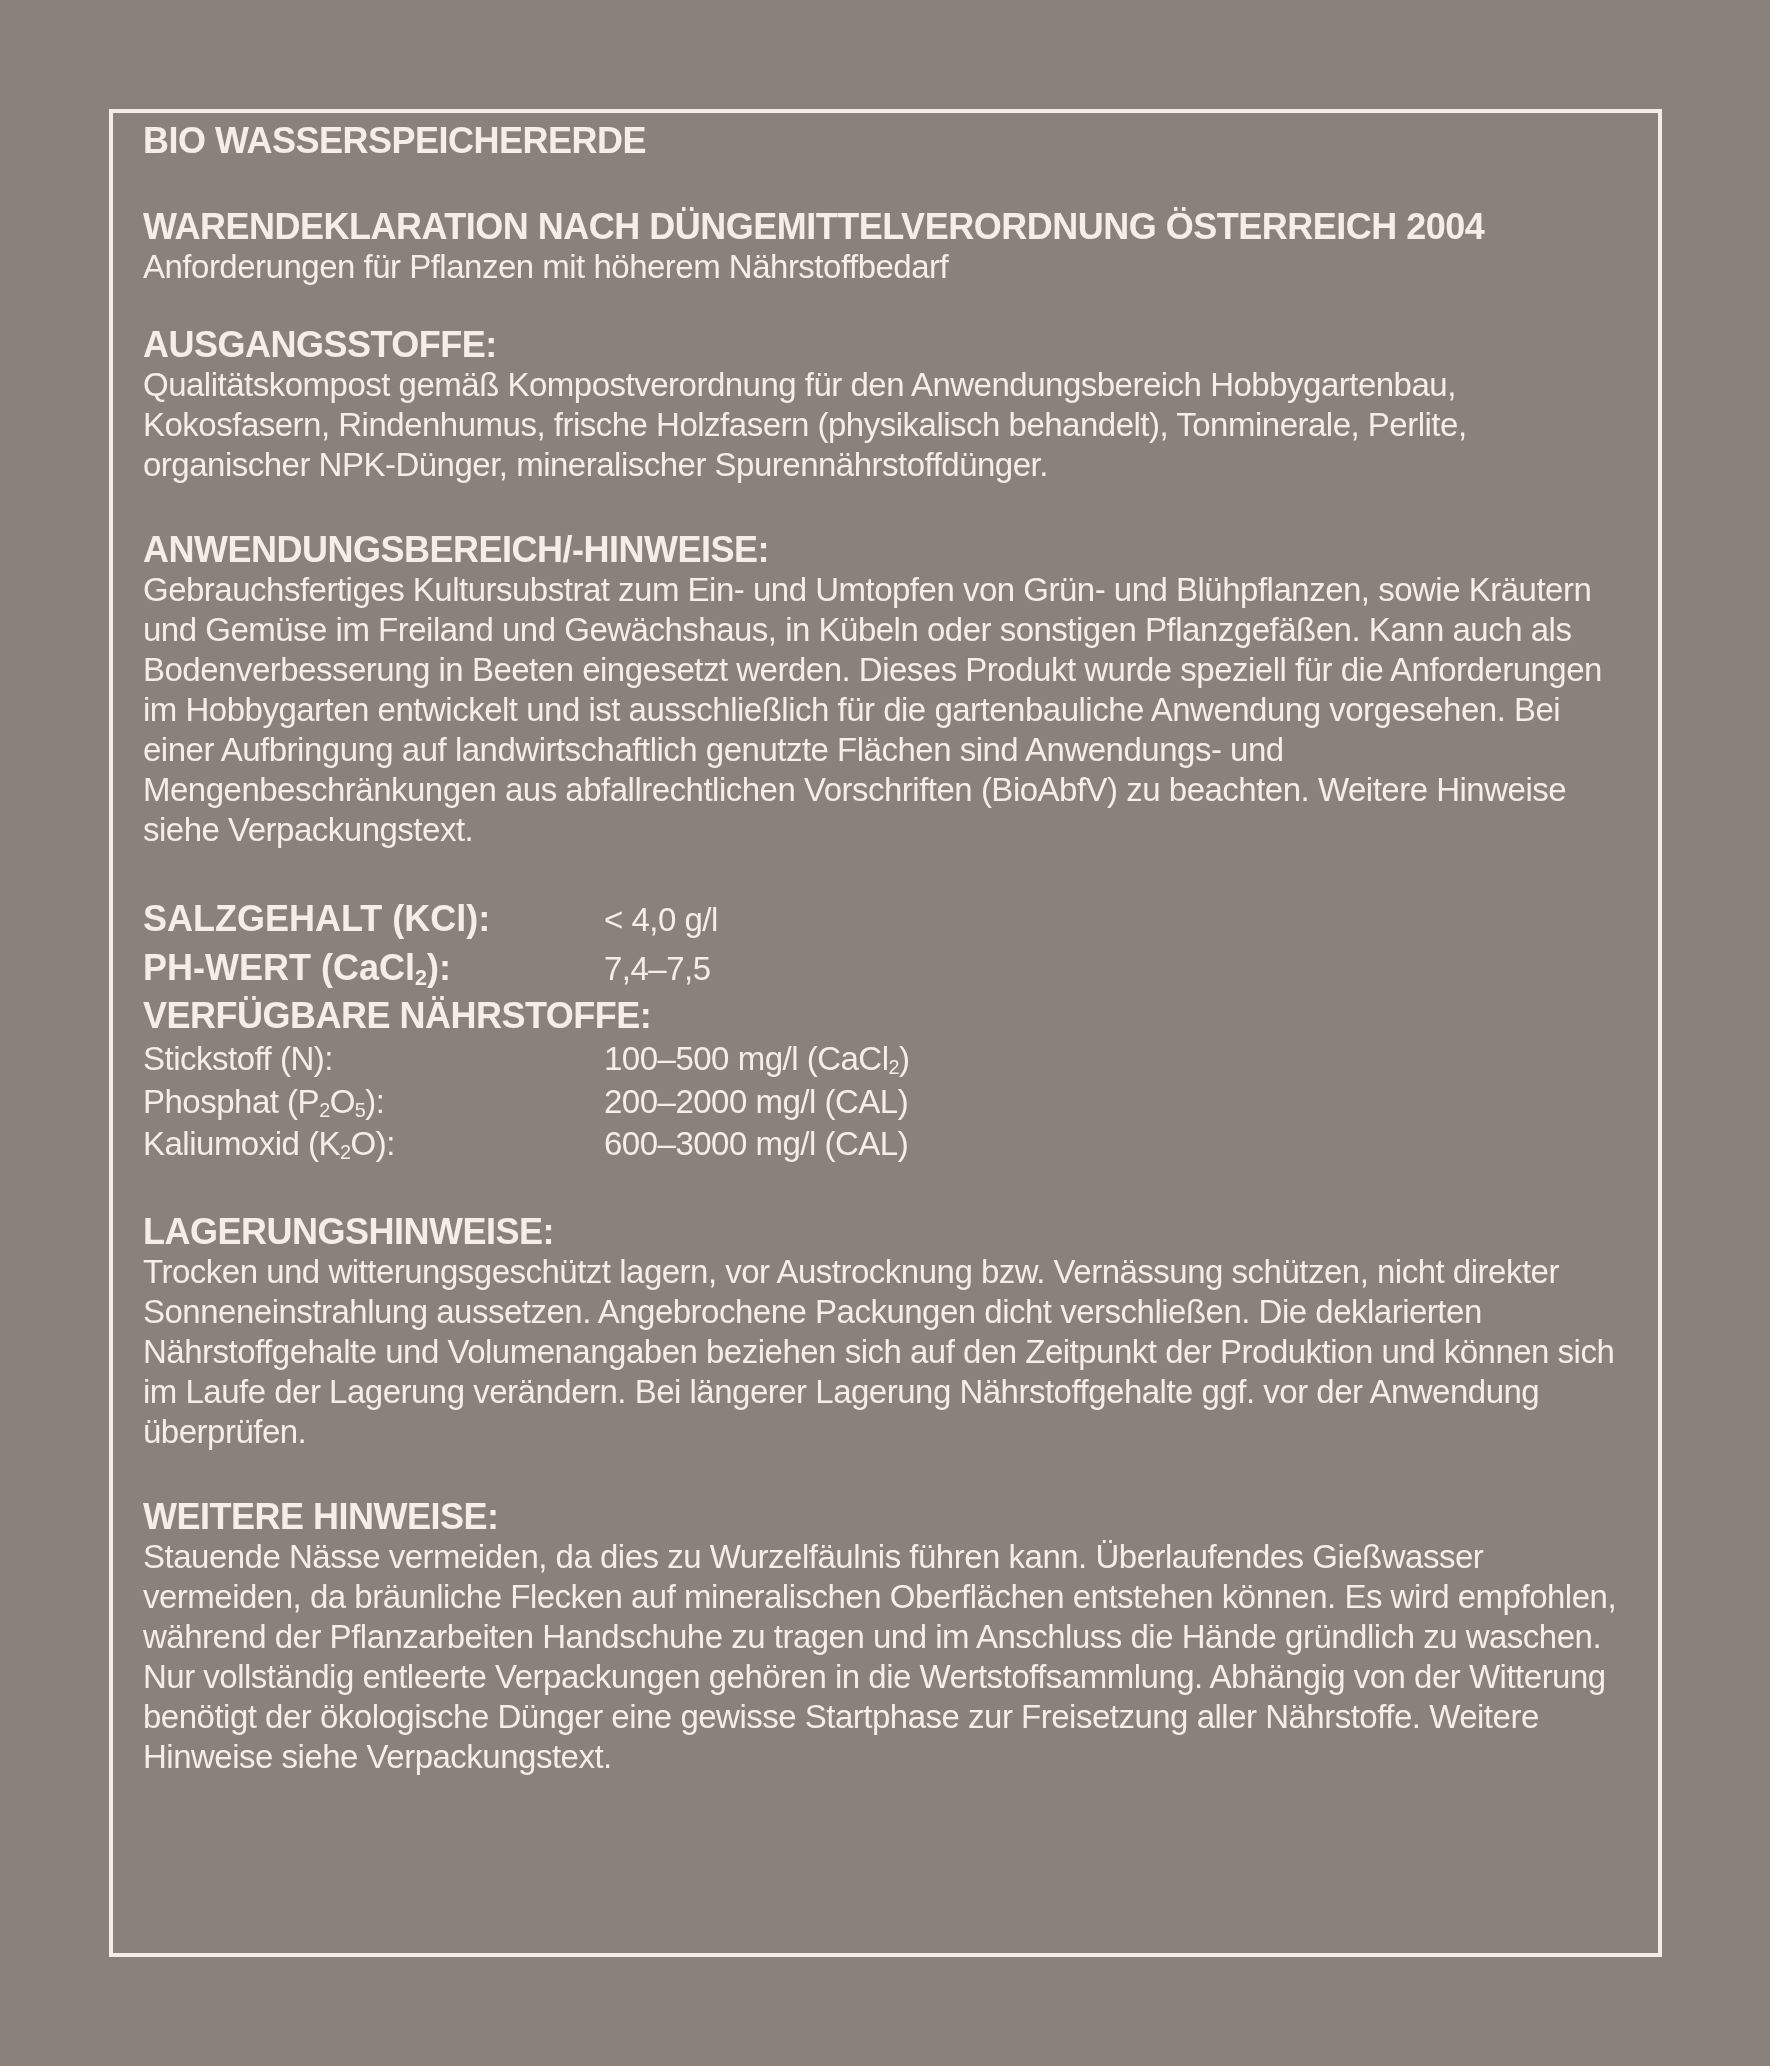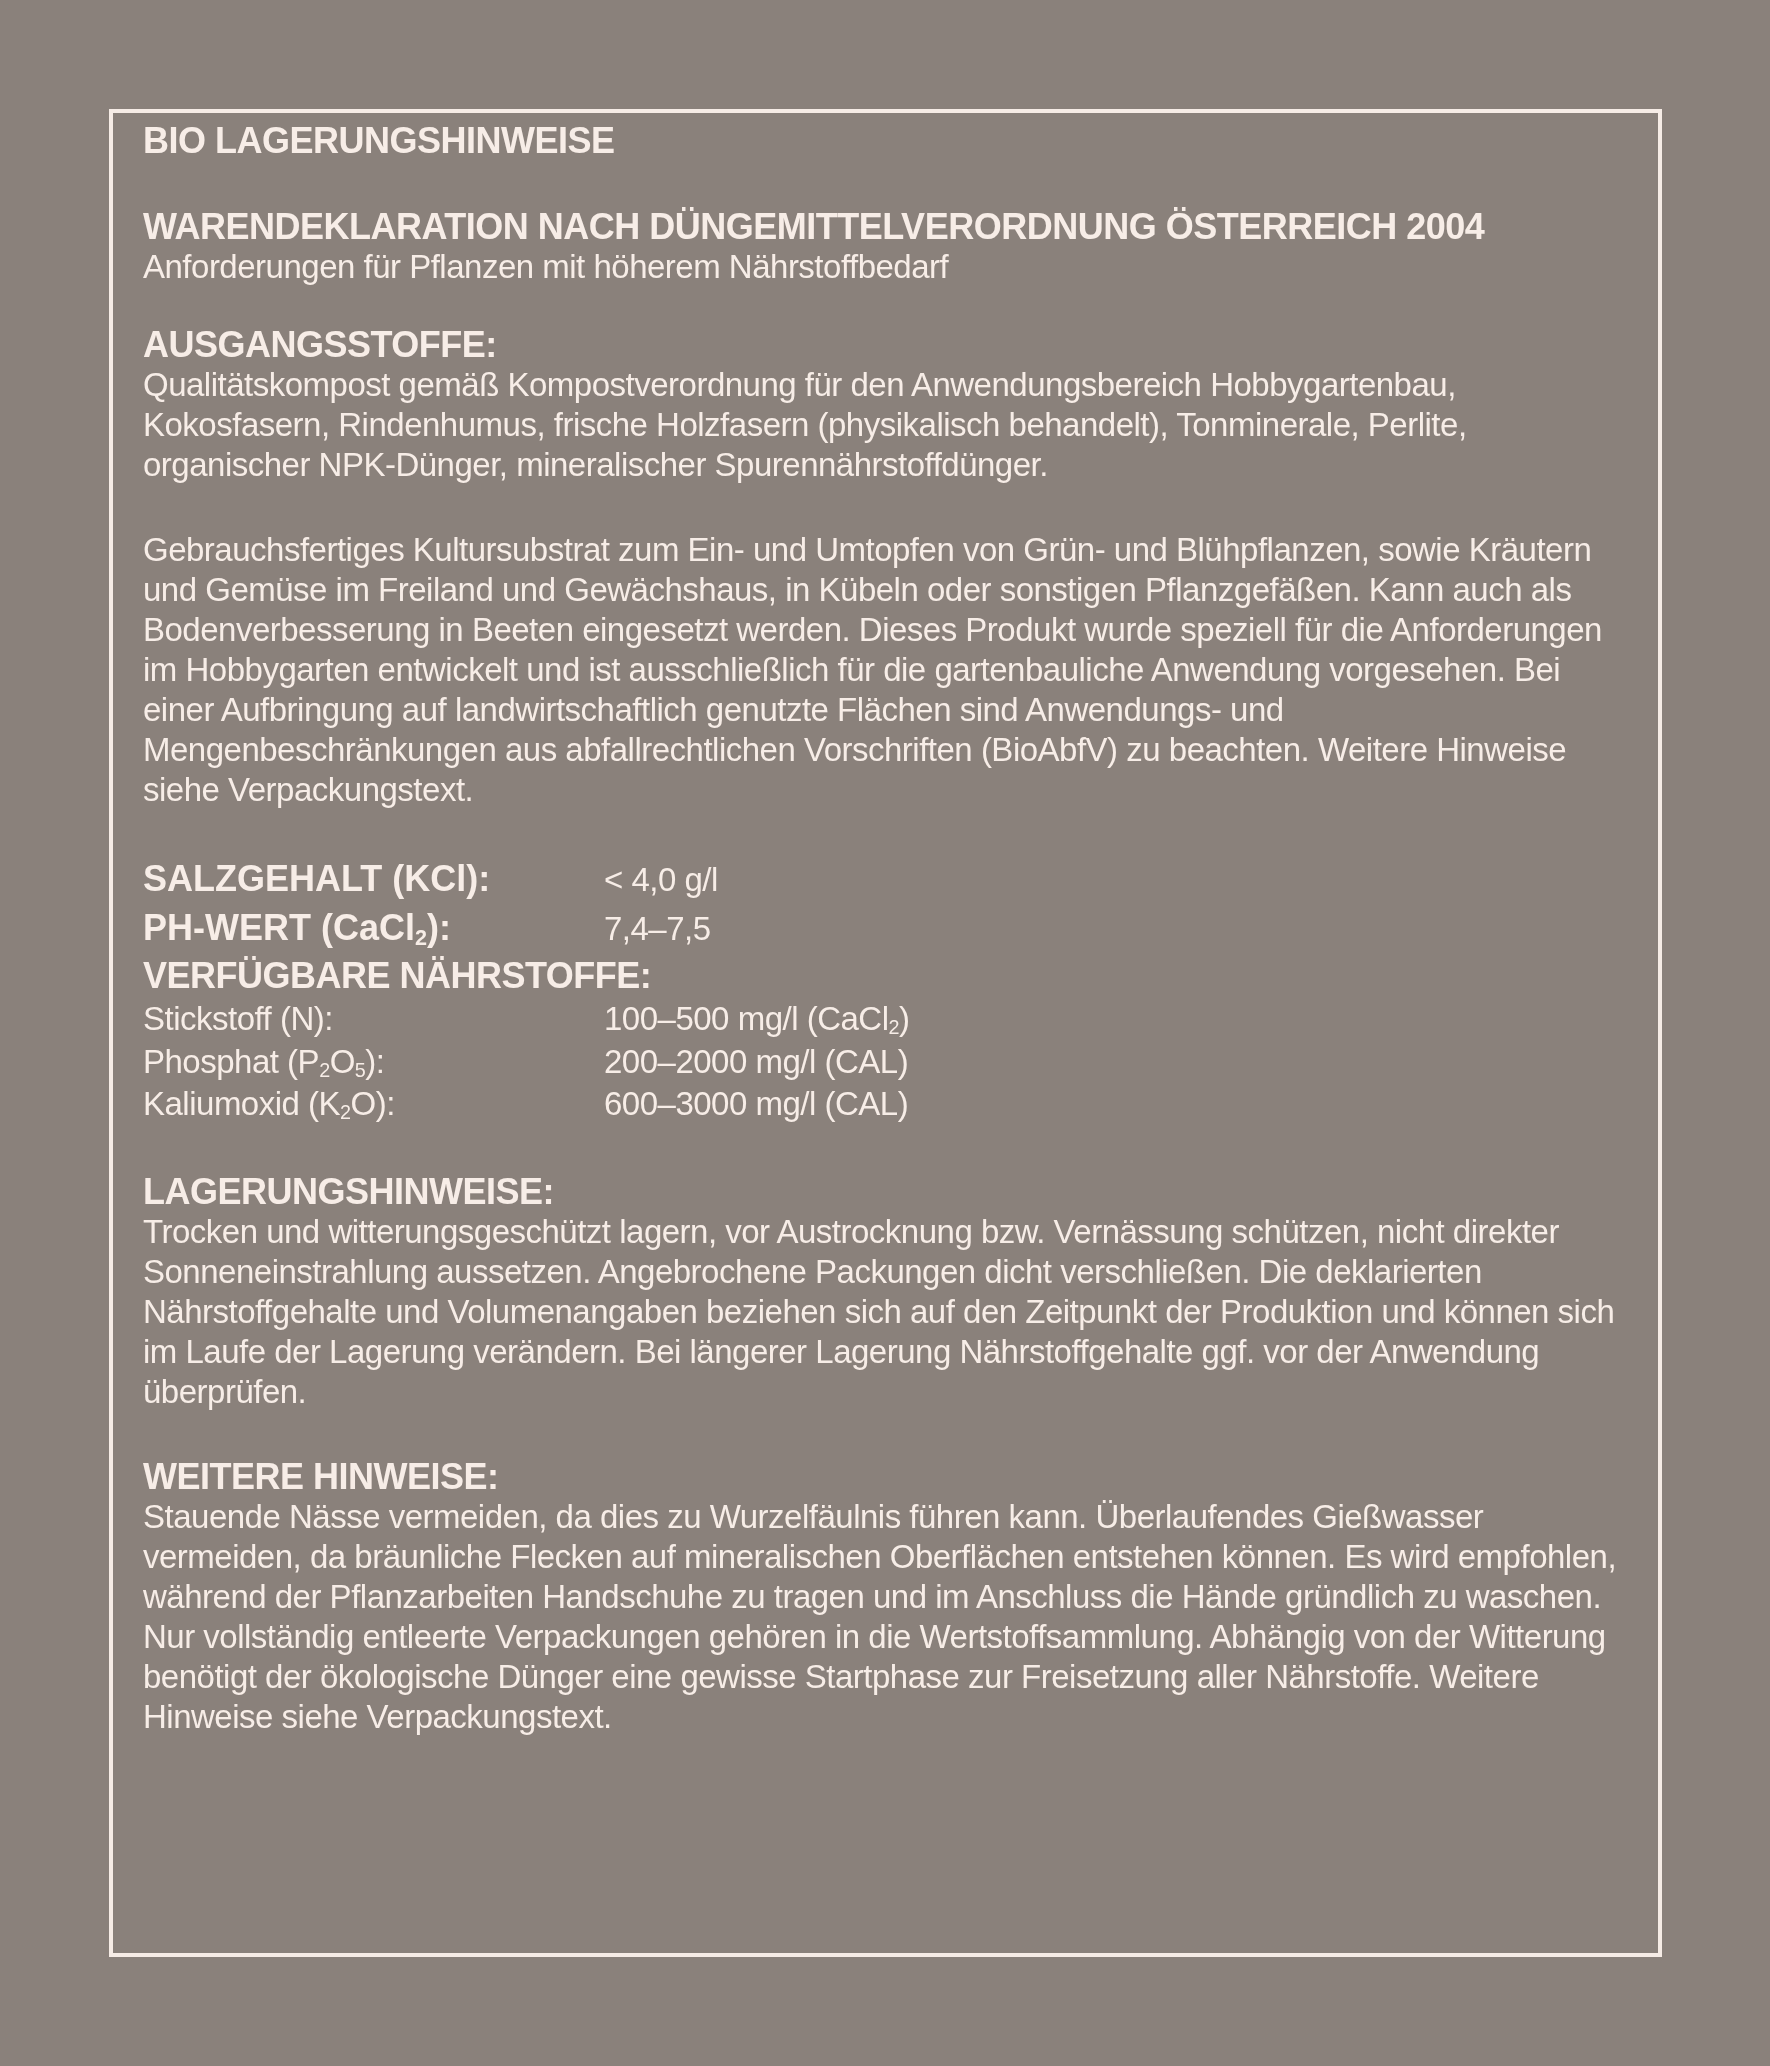--- a/index.html
+++ b/index.html
@@ -77,34 +77,35 @@
   }
 </style>
 </head>
 <body>
 
 <div class="frame"></div>
 
 <main class="content">
 
   <div class="block title-block">
-    <h1>BIO LAGERUNGSHINWEISE</h1>
+    <h1>BIO WASSERSPEICHERERDE</h1>
   </div>
 
   <div class="block" style="margin-bottom:38px;">
     <h2>WARENDEKLARATION NACH DÜNGEMITTELVERORDNUNG ÖSTERREICH 2004</h2>
     <p>Anforderungen für Pflanzen mit höherem Nährstoffbedarf</p>
   </div>
 
   <div class="block">
     <h2>AUSGANGSSTOFFE:</h2>
     <p>Qualitätskompost gemäß Kompostverordnung für den Anwendungsbereich Hobbygartenbau, Kokosfasern, Rindenhumus, frische Holzfasern (physikalisch behandelt), Tonminerale, Perlite, organischer NPK-Dünger, mineralischer Spurennährstoffdünger.</p>
   </div>
 
   <div class="block" style="margin-bottom:49px;">
+    <h2>ANWENDUNGSBEREICH/-HINWEISE:</h2>
     <p>Gebrauchsfertiges Kultursubstrat zum Ein- und Umtopfen von Grün- und Blühpflanzen, sowie Kräutern und Gemüse im Freiland und Gewächshaus, in Kübeln oder sonstigen Pflanzgefäßen. Kann auch als Bodenverbesserung in Beeten eingesetzt werden. Dieses Produkt wurde speziell für die Anforderungen im Hobbygarten entwickelt und ist ausschließlich für die gartenbauliche Anwendung vorgesehen. Bei einer Aufbringung auf landwirtschaftlich genutzte Flächen sind Anwendungs- und Mengenbeschränkungen aus abfallrechtlichen Vorschriften (BioAbfV) zu beachten. Weitere Hinweise siehe Verpackungstext.</p>
   </div>
 
   <div class="kv-block">
     <div class="kv-row">
       <span class="kv-label bold">SALZGEHALT (KCl):</span><span class="kv-value">&lt; 4,0 g/l</span>
     </div>
     <div class="kv-row" style="margin-bottom:6.5px;">
       <span class="kv-label bold">PH-WERT (CaCl<sub>2</sub>):</span><span class="kv-value">7,4–7,5</span>
     </div>

